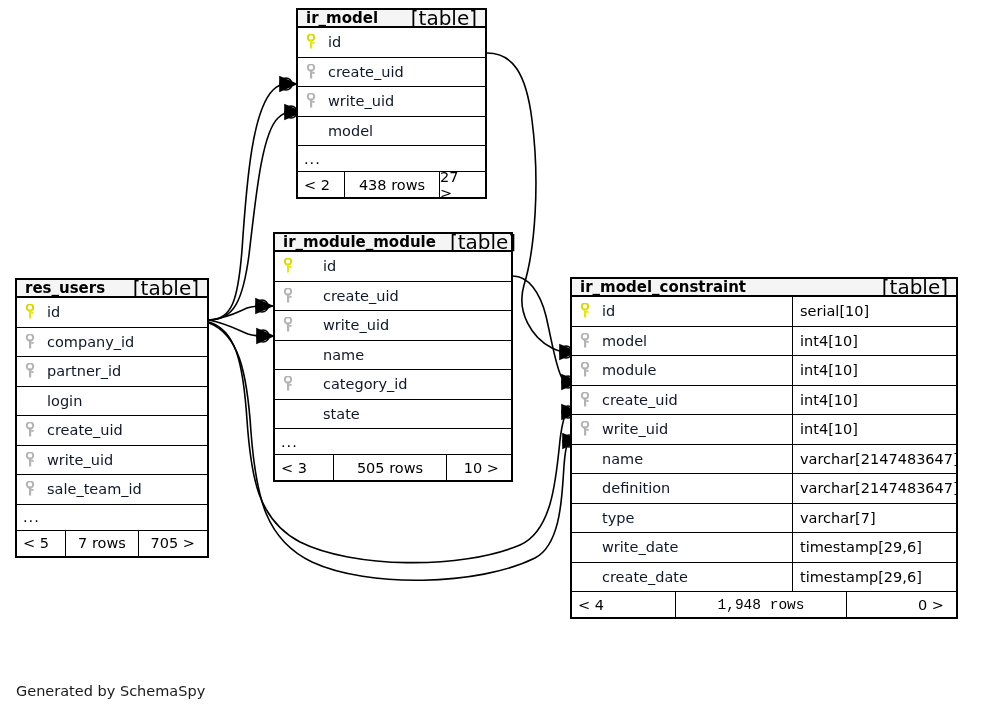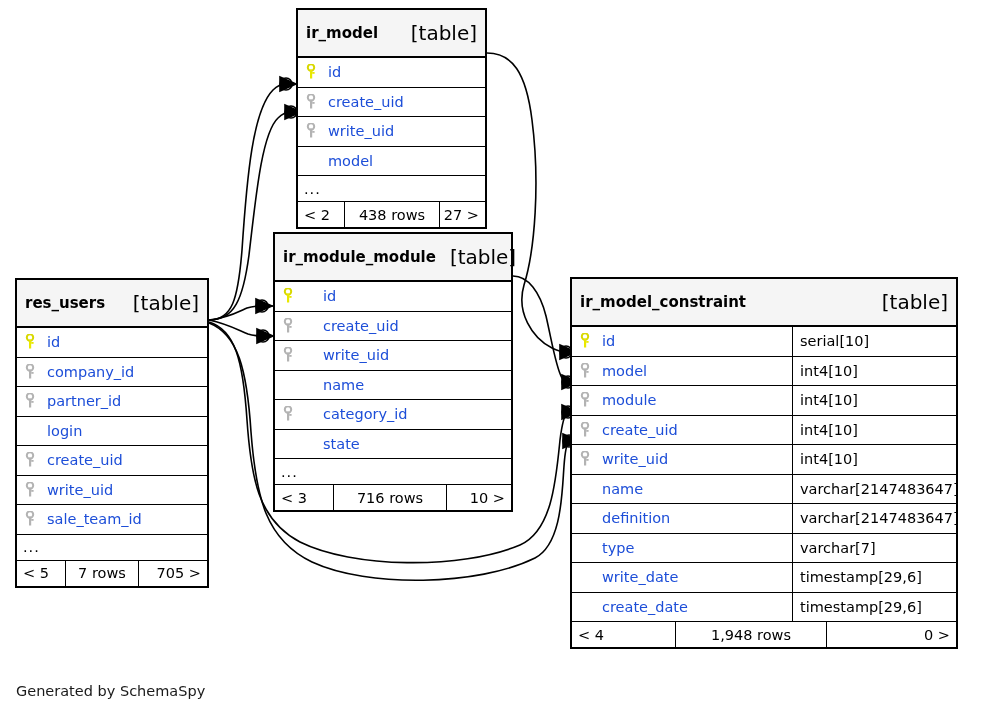--- a/index.html
+++ b/index.html
@@ -36,21 +36,21 @@
     z-index: 3;
   }
   .tbl-header {
     display: flex;
     align-items: center;
     justify-content: space-between;
     background: #f5f5f5;
     border-bottom: 2px solid #000000;
     box-sizing: border-box;
     padding: 0 8px;
-    height: 48px;
+    height: 18px;
   }
   .tbl-name {
     font-weight: bold;
     font-size: 15px;
     color: #000;
     white-space: nowrap;
   }
   .tbl-kind {
     font-size: 20px;
     color: #000;
@@ -91,21 +91,21 @@
   }
   .key-slot {
     width: 22px;
     flex: 0 0 22px;
     display: flex;
     align-items: center;
     justify-content: flex-start;
   }
   .col-label {
     font-size: 14.5px;
-    color: #1d4ed8;
+    color: #0f172a;
     white-space: nowrap;
   }
   .ellipsis-row {
     display: flex;
     align-items: center;
     height: 26px;
     border-bottom: 1.5px solid #000;
     box-sizing: border-box;
     padding-left: 6px;
     font-size: 14.5px;
@@ -121,21 +121,21 @@
     color: #000;
   }
   .footer-cell {
     height: 100%;
     display: flex;
     align-items: center;
     box-sizing: border-box;
   }
   .fc-left { justify-content: flex-start; padding-left: 6px; }
   .fc-mid  { justify-content: center; border-left: 1.5px solid #000; border-right: 1.5px solid #000; }
-  .fc-right{ justify-content: flex-end; padding-right: 6px; }
+  .fc-right{ justify-content: flex-end; padding-right: 12px; }
 
   .credit {
     position: absolute;
     left: 16px;
     top: 683px;
     font-size: 14.5px;
     color: #1a1a1a;
     z-index: 4;
     white-space: nowrap;
   }
@@ -158,21 +158,21 @@
 
   #tbl-res_users .fc-left  { width: 48px; }
   #tbl-res_users .fc-mid   { width: 74px; }
   #tbl-res_users .fc-right { flex: 1; }
 
   #tbl-ir_module_module .fc-left  { width: 58px; }
   #tbl-ir_module_module .fc-mid   { width: 114px; }
   #tbl-ir_module_module .fc-right { flex: 1; }
 
   #tbl-ir_model_constraint .fc-left  { width: 103px; }
-  #tbl-ir_model_constraint .fc-mid   { width: 152px; }
+  #tbl-ir_model_constraint .fc-mid   { width: 172px; font-family: Liberation Mono, monospace; }
   #tbl-ir_model_constraint .fc-right { flex: 1; }
 
   .key-icon { display:block; }
 </style>
 </head>
 <body>
 
 <div id="canvas">
 
   <svg class="edges" viewBox="0 0 984 715" xmlns="http://www.w3.org/2000/svg">
@@ -460,21 +460,21 @@
       <div class="col-row no-type">
         <div class="col-name-cell">
           <span class="key-slot"></span>
           <span class="col-label">state</span>
         </div>
       </div>
     </div>
     <div class="ellipsis-row">...</div>
     <div class="footer-row">
       <div class="footer-cell fc-left">&lt; 3</div>
-      <div class="footer-cell fc-mid">716 rows</div>
+      <div class="footer-cell fc-mid">505 rows</div>
       <div class="footer-cell fc-right">10 &gt;</div>
     </div>
   </div>
 
   <div class="table-box" id="tbl-ir_model_constraint">
     <div class="tbl-header">
       <span class="tbl-name">ir_model_constraint</span>
       <span class="tbl-kind">[table]</span>
     </div>
     <div class="tbl-rows">

